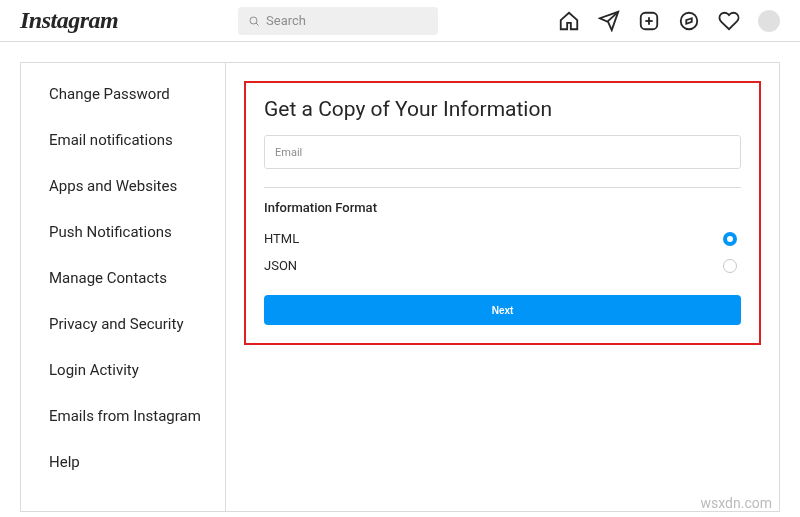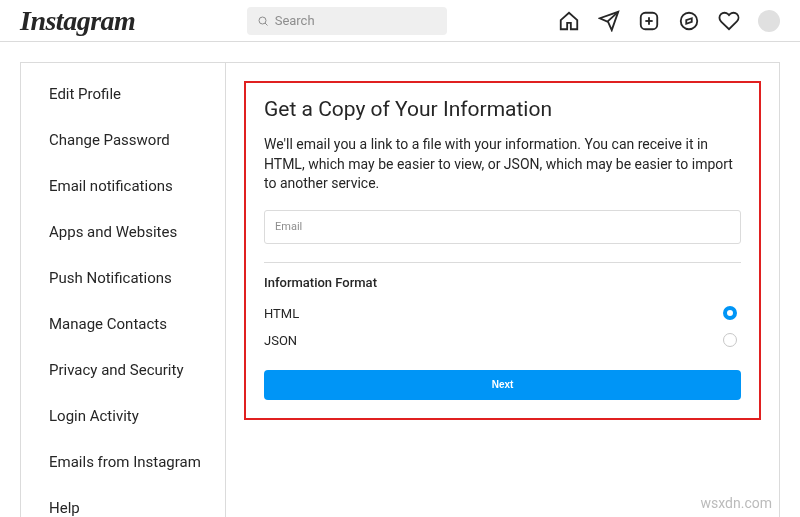--- a/index.html
+++ b/index.html
@@ -1,20 +1,20 @@
 <!DOCTYPE html>
 <html><head>
   <meta charset="utf-8">
   <style>
     * { box-sizing: border-box; margin: 0; padding: 0; }
     body { font-family: -apple-system, BlinkMacSystemFont, "Segoe UI", Roboto, Helvetica, Arial, sans-serif; font-size: 14px; color: #262626; background: #fff; }
     
     .header { height: 42px; border-bottom: 1px solid #dbdbdb; display: flex; align-items: center; padding: 0 20px; }
     .header-inner { max-width: 760px; margin: 0 auto; width: 100%; display: flex; align-items: center; justify-content: space-between; }
-    .logo { font-family: cursive; font-style: italic; font-weight: 700; font-size: 28px; color: #262626; letter-spacing: -0.5px; }
+    .logo { font-family: cursive; font-style: italic; font-weight: 700; font-size: 24px; color: #262626; letter-spacing: -0.5px; }
     .search-wrap { flex: 0 0 auto; margin: 0 20px; }
     .search-box { background: #efefef; border-radius: 4px; height: 28px; width: 200px; display: flex; align-items: center; padding: 0 10px; font-size: 13px; color: #8e8e8e; }
     .search-box svg { margin-right: 6px; flex-shrink: 0; }
     .nav-icons { display: flex; align-items: center; gap: 18px; }
     .nav-icons span { display: flex; align-items: center; justify-content: center; cursor: pointer; }
     .avatar { width: 22px; height: 22px; border-radius: 50%; background: #e0e0e0; }
     
     .container { max-width: 760px; margin: 20px auto 0; display: flex; border: 1px solid #dbdbdb; background: #fff; min-height: 450px; }
     .sidebar { width: 205px; border-right: 1px solid #dbdbdb; padding-top: 8px; }
     .sidebar-item { padding: 14px 20px 14px 28px; font-size: 15px; cursor: pointer; color: #262626; }
@@ -78,37 +78,35 @@
             <path d="M20.8 4.6a5.5 5.5 0 0 0-7.8 0L12 5.6l-1-1a5.5 5.5 0 0 0-7.8 7.8l1 1L12 21l7.8-7.8 1-1a5.5 5.5 0 0 0 0-7.6z"></path>
           </svg>
         </span>
       <span class="avatar"></span>
     </div>
   </div>
 </div>
 
 <div class="container">
   <div class="sidebar">
-    <div class="sidebar-item">Edit Profile</div>
     <div class="sidebar-item">Change Password</div>
     <div class="sidebar-item">Email notifications</div>
     <div class="sidebar-item">Apps and Websites</div>
     <div class="sidebar-item">Push Notifications</div>
     <div class="sidebar-item">Manage Contacts</div>
     <div class="sidebar-item">Privacy and Security</div>
     <div class="sidebar-item">Login Activity</div>
     <div class="sidebar-item">Emails from Instagram</div>
     <div class="sidebar-item">Help</div>
 
   </div>
 
   <div class="main">
     <div class="highlight-box">
       <h1 class="title">Get a Copy of Your Information</h1>
-      <p class="description">We'll email you a link to a file with your information. You can receive it in HTML, which may be easier to view, or JSON, which may be easier to import to another service.</p>
       <div class="email-input">
         <span>Email</span>
       </div>
       <hr class="divider">
       <div class="format-label">Information Format</div>
       <div class="format-option">
         <span>HTML</span>
         <span class="radio-ind checked"></span>
       </div>
       <div class="format-option">

